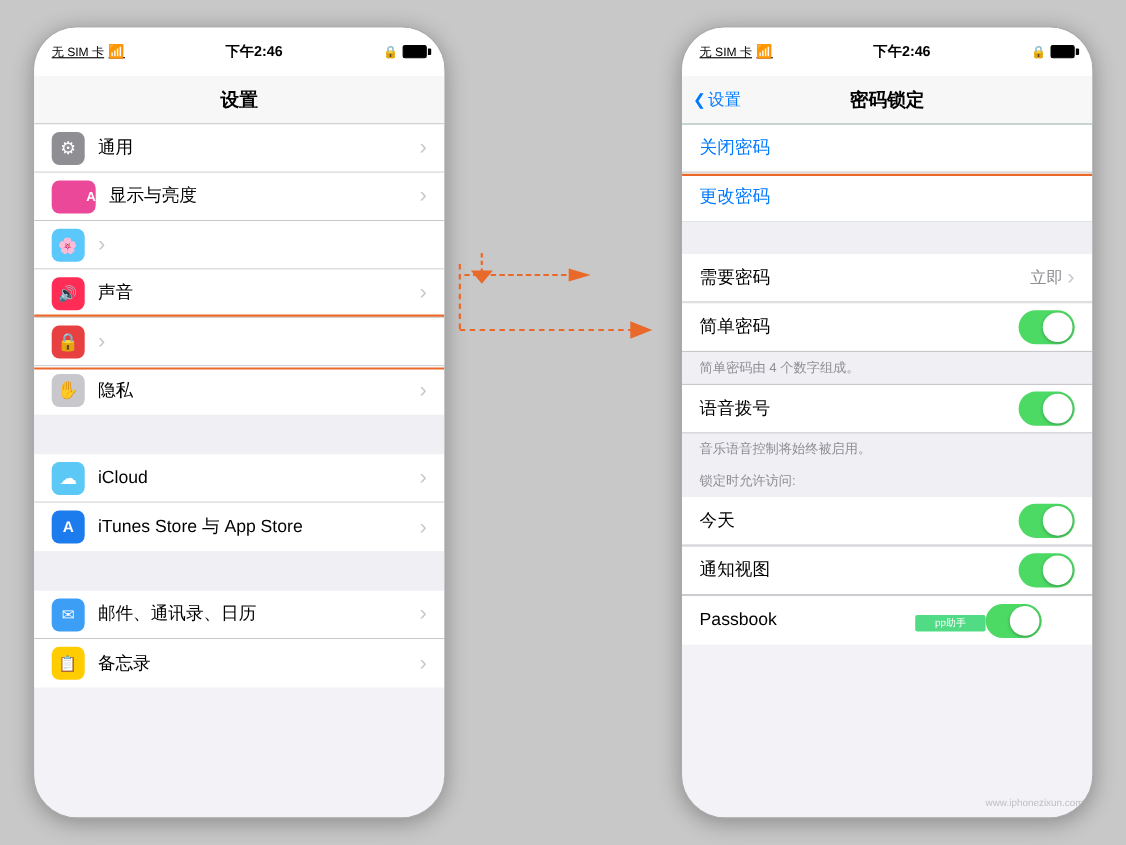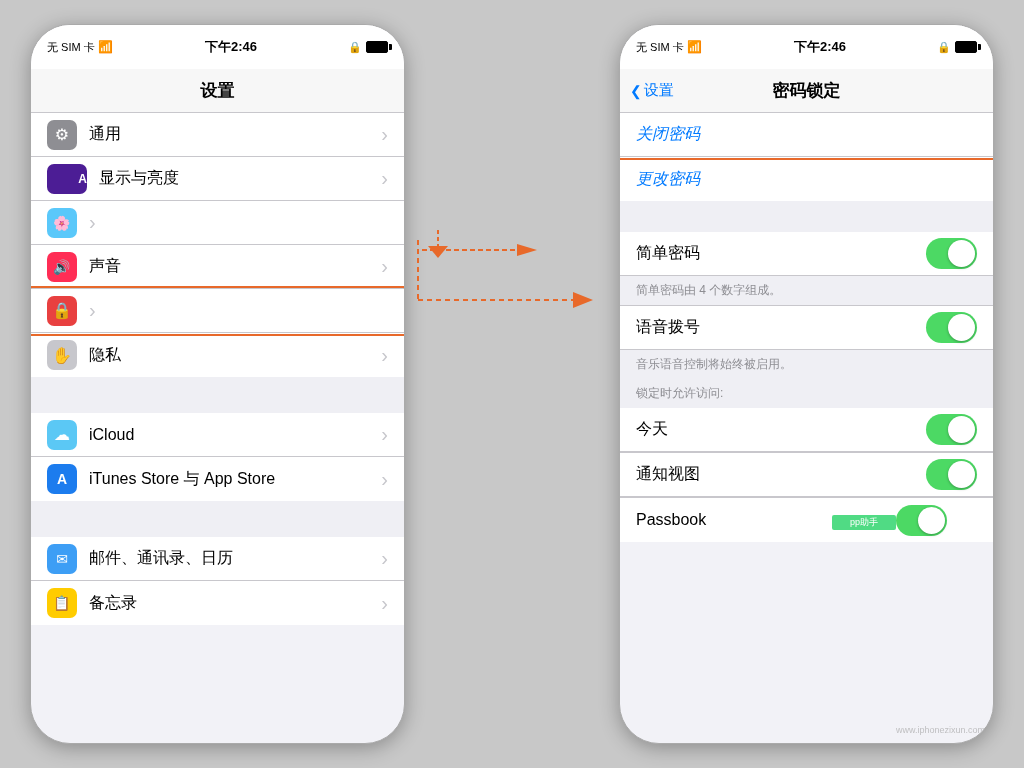--- a/index.html
+++ b/index.html
@@ -30,21 +30,21 @@
       height: 44px;
       background: white;
       display: flex;
       align-items: center;
       justify-content: space-between;
       padding: 0 16px;
       font-size: 12px;
       color: #000;
       flex-shrink: 0;
     }
-    .status-left { display: flex; align-items: center; gap: 4px; font-size: 11px; }
+    .status-left { display: flex; align-items: center; gap: 4px; font-size: 11px; text-decoration: underline; }
     .status-center { font-size: 13px; font-weight: 600; }
     .status-right { display: flex; align-items: center; gap: 4px; font-size: 11px; }
     .wifi-icon { font-size: 12px; }
     .battery {
       display: inline-block;
       width: 22px;
       height: 12px;
       border: 1.5px solid #000;
       border-radius: 2px;
       position: relative;
@@ -132,21 +132,21 @@
       font-size: 16px;
       color: #000;
     }
     .settings-row .chevron {
       color: #c7c7cc;
       font-size: 14px;
     }
     .settings-row .chevron::before { content: '›'; font-size: 20px; }
     
     .ic-gray { background: #8e8e93; }
-    .ic-blue { background: #4c1d95; padding-left: 40px; }
+    .ic-blue { background: #ec4899; padding-left: 40px; }
     .ic-pink { background: #ff2d55; }
     .ic-red { background: #e84040; }
     .ic-light-gray { background: #c7c7cc; }
     .ic-icloud { background: #5bc8f5; }
     .ic-store { background: #1c7cee; }
     .ic-mail { background: #3d9ef5; }
 
     
     
     .toggle {
@@ -307,35 +307,40 @@
     <div class="nav-bar">
       <div class="nav-back">
         <span class="chevron-left"></span>
         <span>设置</span>
       </div>
       <span class="nav-title">密码锁定</span>
     </div>
 
     <div class="settings-list">
 
-      <div style="position:relative; background:#15803d;font-style:italic;">
+      <div style="position:relative; background:#15803d;">
         <div style="position:relative;">
           <div class="settings-row">
             <span class="label" style="color:#007aff; font-size:16px;">关闭密码</span>
           </div>
           <div style="position:absolute; top:-3px; left:-3px; right:-3px; bottom:-3px; border:2.5px solid #e8692a; border-radius:4px; pointer-events:none; z-index:10;"></div>
         </div>
         <div class="settings-row">
           <span class="label" style="color:#007aff; font-size:16px;">更改密码</span>
         </div>
       </div>
 
       <div class="section-spacer-sm"></div>
       <div style="height:20px; background:#efeff4;"></div>
 
+      <div class="settings-row">
+        <span class="label">需要密码</span>
+        <span class="value-text">立即</span>
+        <span class="chevron"></span>
+      </div>
 
       <div style="height:1px; background:#efeff4;"></div>
 
       <div class="settings-row">
         <span class="label">简单密码</span>
         <div class="toggle"></div>
       </div>
       <div class="sub-text-row">
         <span>简单密码由 4 个数字组成。</span>
       </div>

